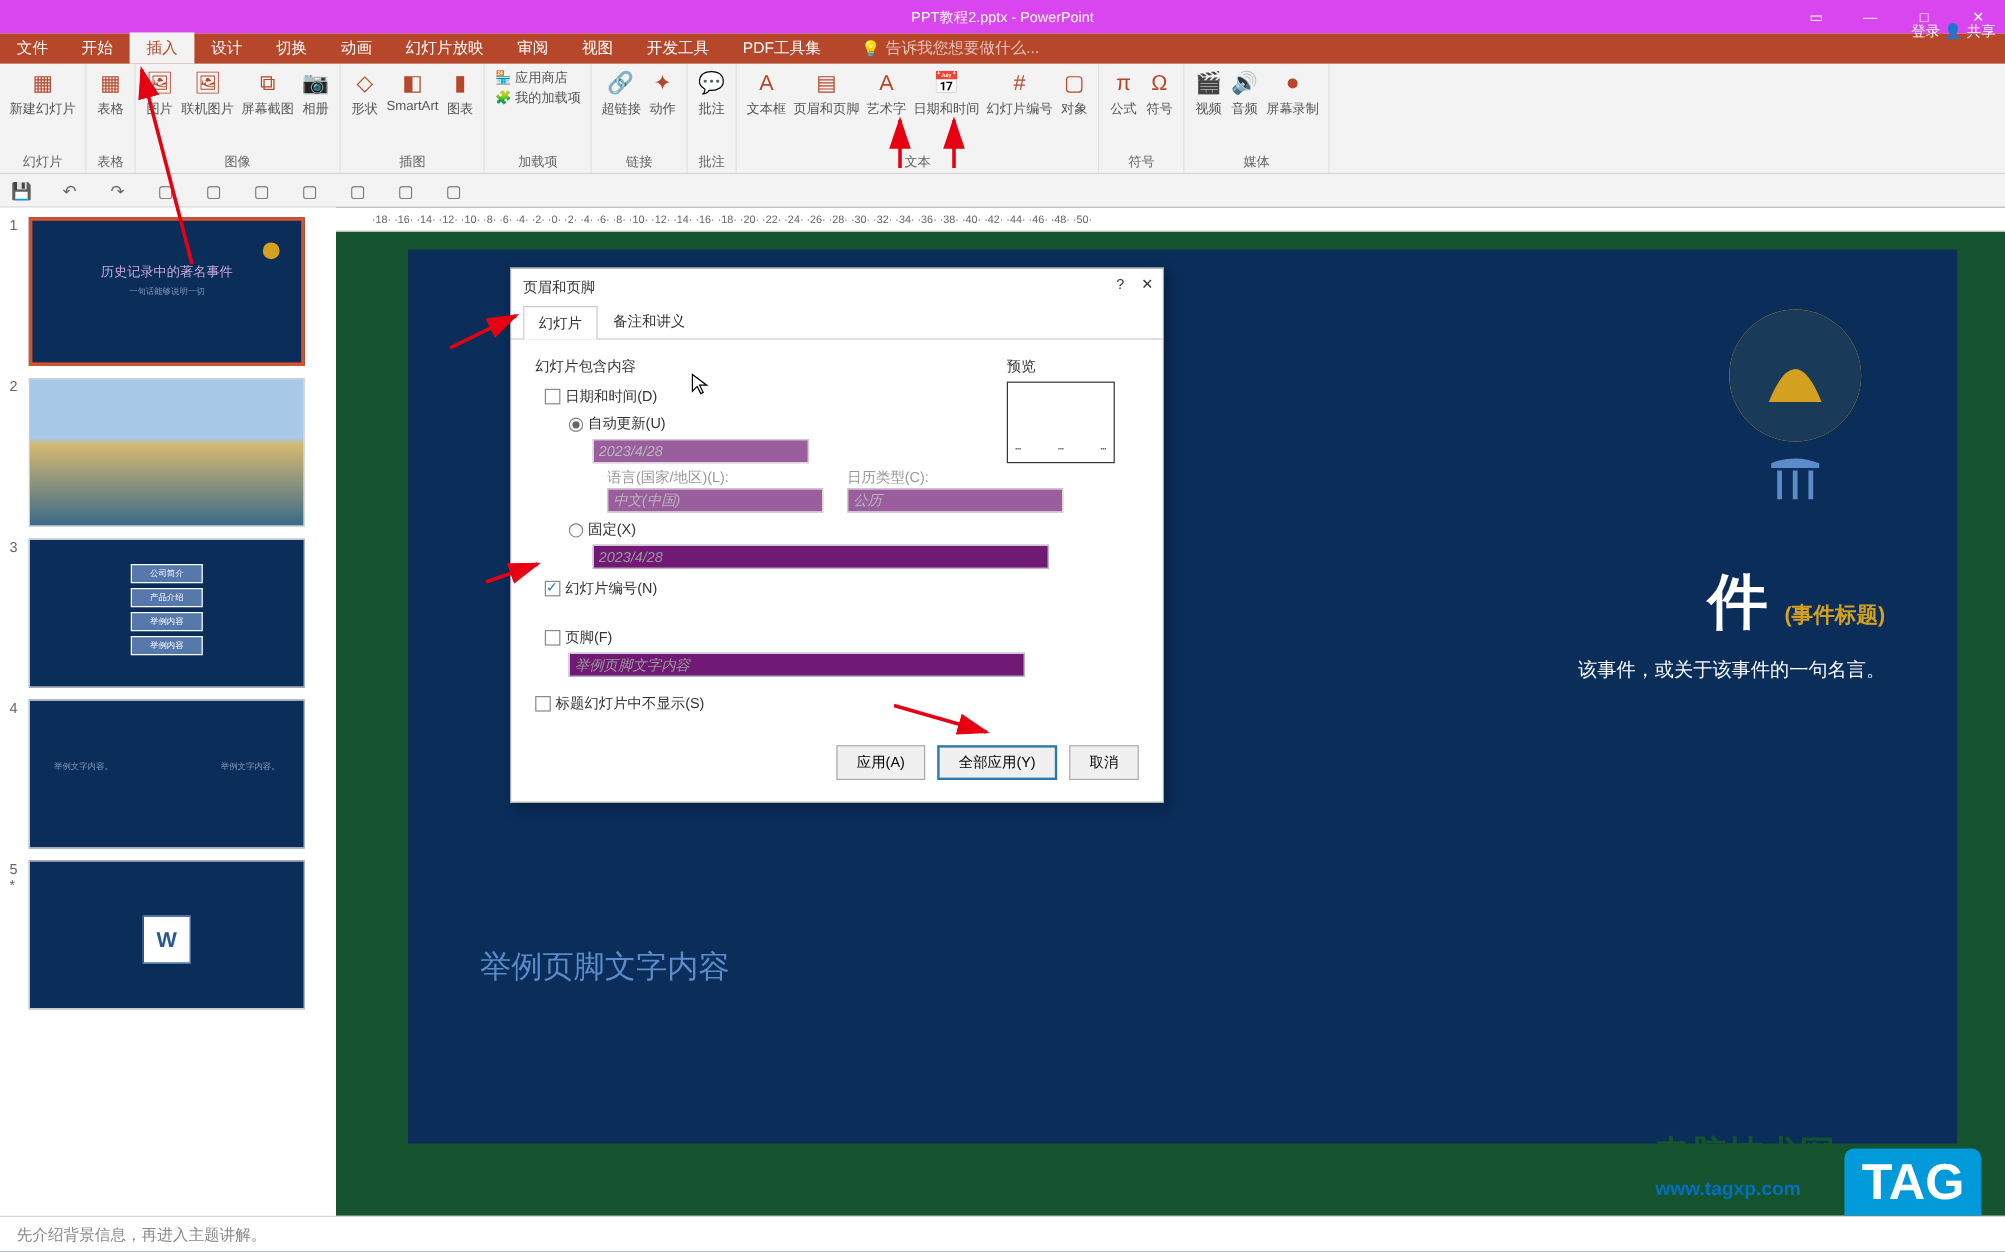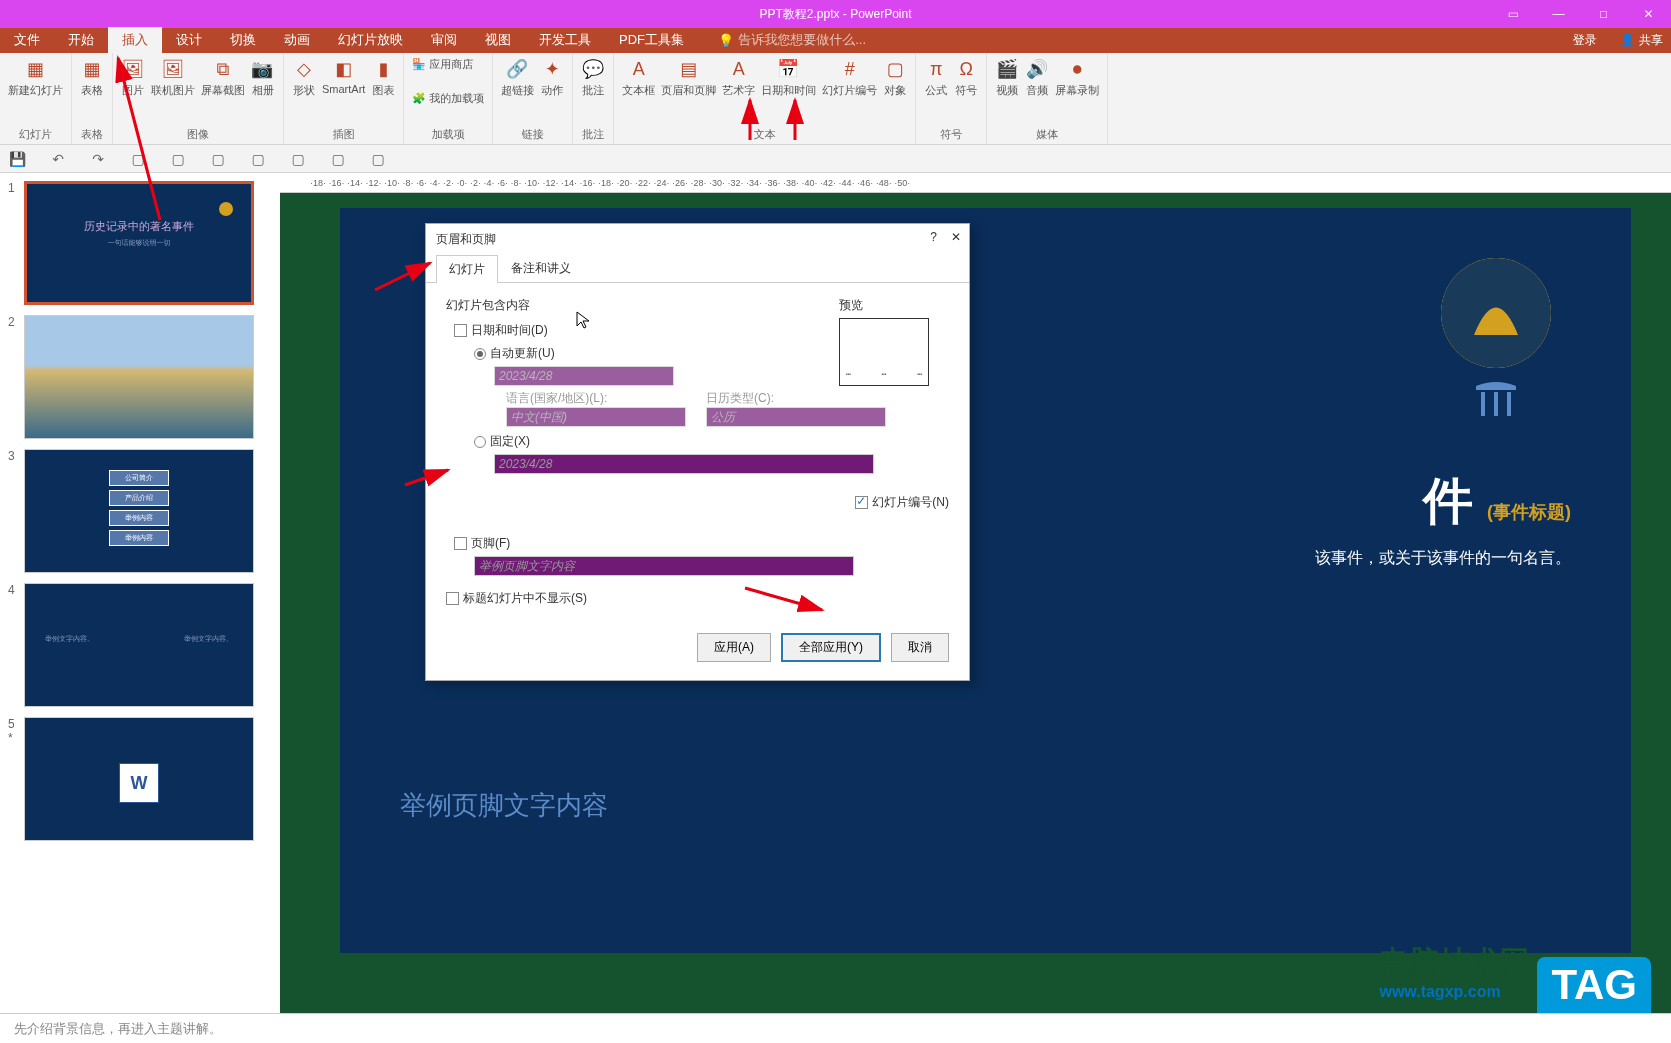--- a/index.html
+++ b/index.html
@@ -9,30 +9,30 @@
 .titlebar { height: 28px; background: #d946ef; display: flex; align-items: center; color: #fff; font-size: 12px; position: relative; text-decoration: underline; }
 .titlebar .center { position: absolute; left: 50%; transform: translateX(-50%); }
 .titlebar .win-controls { position: absolute; right: 0; display: flex; }
 .titlebar .win-btn { width: 45px; height: 28px; display: flex; align-items: center; justify-content: center; font-size: 12px; }
 
 
 .menutabs { height: 25px; background: #b7472a; display: flex; align-items: flex-end; color: #fff; font-size: 13px; position: relative; }
 .menutabs .tab { padding: 4px 14px; cursor: pointer; }
 .menutabs .tab.active { background: #f3f3f3; color: #b7472a; }
 .menutabs .tellme { margin-left: 20px; color: #e8c4bb; display: flex; align-items: center; gap: 4px; padding-bottom: 4px; }
-.menutabs .right { position: absolute; right: 8px; display: flex; gap: 24px; font-size: 12px; padding-bottom: 4px; }
+.menutabs .right { position: absolute; right: 8px; display: flex; gap: 4px; font-size: 12px; padding-bottom: 18px; }
 
 
 .ribbon { height: 92px; background: #f3f3f3; border-bottom: 1px solid #d4d4d4; display: flex; }
 .ribbon-group { border-right: 1px solid #e1e1e1; display: flex; flex-direction: column; padding: 4px 8px 2px; align-items: center; justify-content: space-between; }
 .ribbon-group .items { display: flex; gap: 6px; align-items: flex-start; }
 .ribbon-item { display: flex; flex-direction: column; align-items: center; font-size: 11px; color: #555; gap: 2px; cursor: pointer; }
 .ribbon-item .ico { width: 24px; height: 24px; display: flex; align-items: center; justify-content: center; font-size: 18px; color: #b7472a; }
 .ribbon-group .label { font-size: 11px; color: #666; }
-.ribbon-small { display: flex; flex-direction: column; gap: 19px; font-size: 11px; color: #555; align-items: flex-start; }
+.ribbon-small { display: flex; flex-direction: column; gap: 2px; font-size: 11px; color: #555; align-items: flex-start; }
 
 
 .qat { height: 28px; background: #f3f3f3; border-bottom: 1px solid #d4d4d4; display: flex; align-items: center; padding: 0 8px; gap: 20px; }
 .qat .btn { width: 20px; height: 20px; display: flex; align-items: center; justify-content: center; color: #666; font-size: 14px; }
 
 
 .main { display: flex; height: 840px; }
 .slide-panel { width: 280px; background: #fff; overflow-y: auto; padding: 8px; }
 .thumb-row { display: flex; align-items: flex-start; gap: 4px; margin-bottom: 10px; }
 .thumb-num { font-size: 12px; color: #666; width: 12px; }
@@ -402,21 +402,21 @@
           </div>
         </div>
         <div style="margin-top:6px;">
           <label><span class="radio"></span><span>固定(X)</span></label>
           <div style="margin:4px 0 0 20px;">
             <input type="text" class="disabled" style="width: 380px;" disabled="" value="2023/4/28">
           </div>
         </div>
       </div>
 
-      <div style="margin-top:20px;text-align:right;">
+      <div style="margin-top:8px;">
         <label><span class="chk checked"></span><span>幻灯片编号(N)</span></label>
       </div>
       <div style="margin-top:24px;">
         <label><span class="chk"></span><span>页脚(F)</span></label>
         <div style="margin:4px 0 0 20px;">
           <input type="text" class="disabled" style="width: 380px; color: rgb(153, 153, 153);" disabled="" value="举例页脚文字内容">
         </div>
       </div>
     </div>
 

